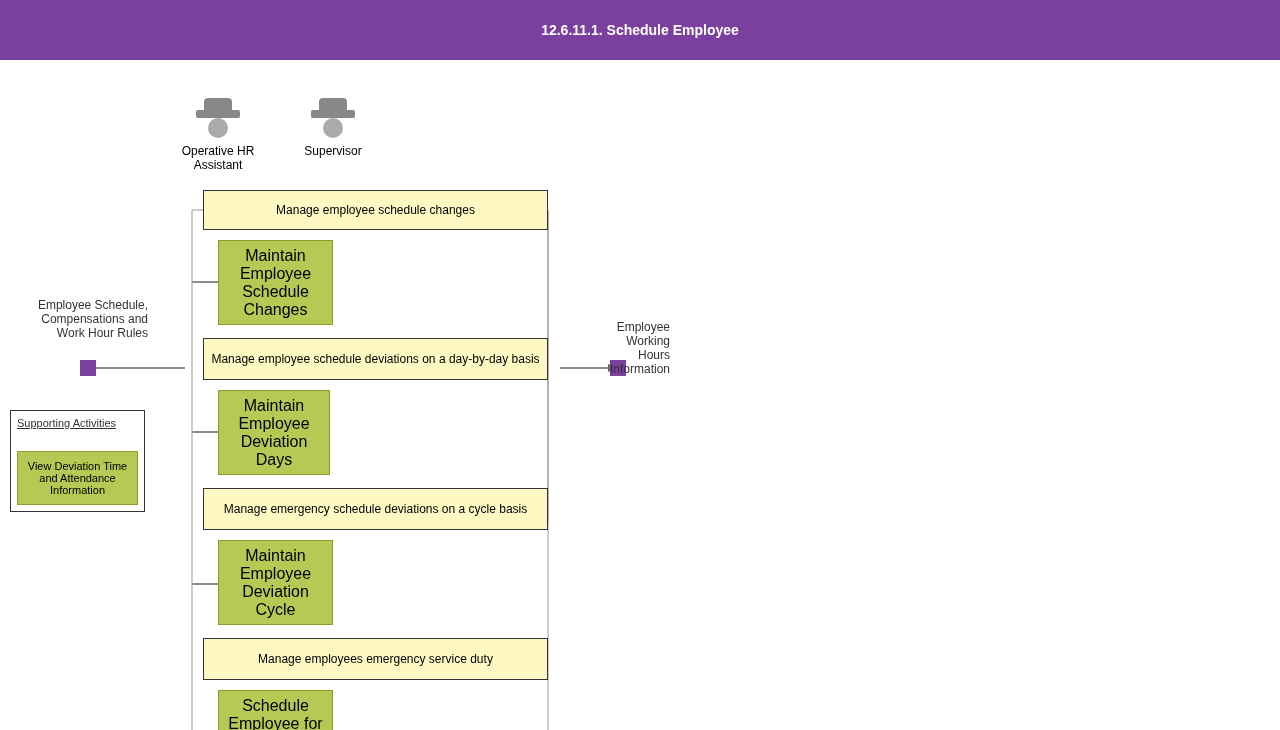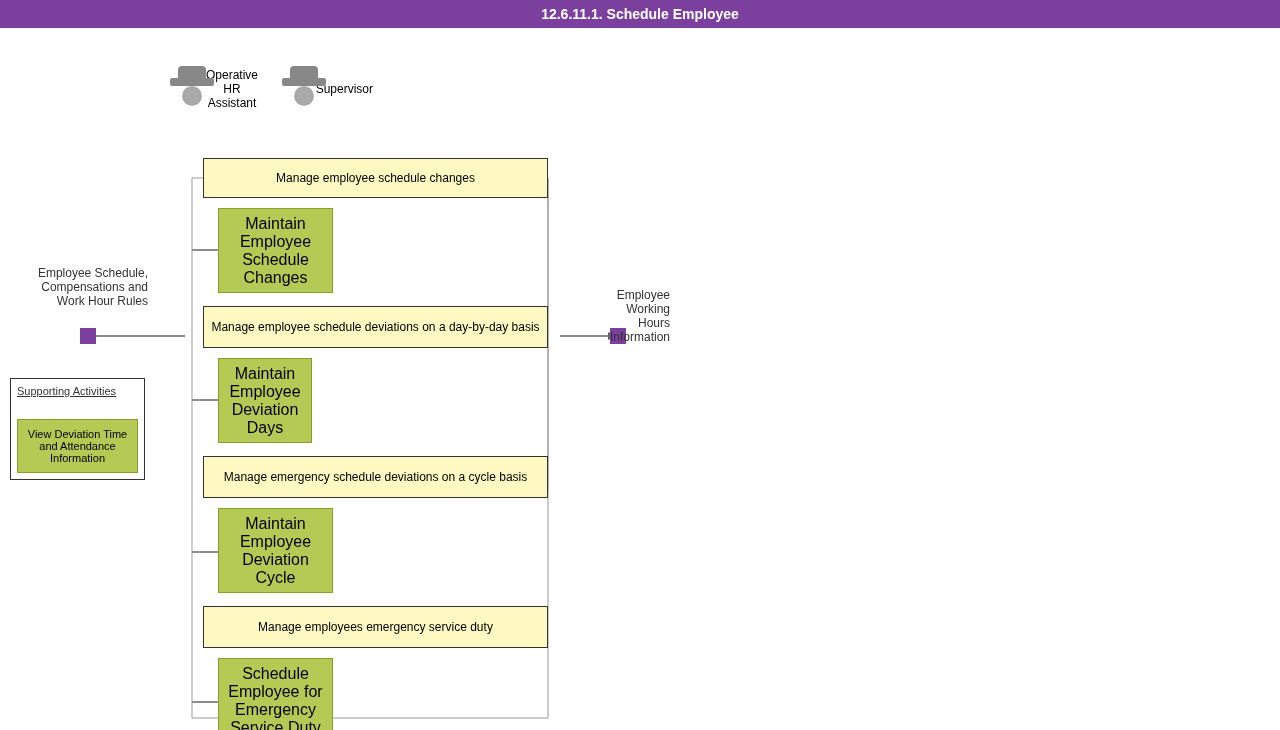--- a/index.html
+++ b/index.html
@@ -10,38 +10,38 @@
       height: 730px;
       overflow: hidden;
       position: relative;
     }
 
     
     #header {
       background: #7b3f9e;
       color: white;
       text-align: center;
-      padding: 6px 0;
+      padding: 22px 0;
       font-size: 14px;
       font-weight: bold;
       width: 100%;
     }
 
     
     #main {
       position: relative;
       width: 100%;
       height: calc(730px - 32px);
     }
 
     
     .actor {
       position: absolute;
       display: flex;
-      flex-direction: row;
+      flex-direction: column;
       align-items: center;
       font-size: 12px;
       text-align: center;
       width: 80px;
     }
 
     
     .hat-shape {
       position: relative;
       width: 44px;
@@ -218,21 +218,21 @@
   </div>
 
   <div class="activity-box" style="left:218px; top:180px; width:115px; height:85px;">
     <span>Maintain Employee Schedule Changes</span>
   </div>
 
   <div class="process-box" style="left:203px; top:278px; width:345px; height:42px;">
     <span>Manage employee schedule deviations on a day-by-day basis</span>
   </div>
 
-  <div class="activity-box" style="left:218px; top:330px; width:94px; height:85px;">
+  <div class="activity-box" style="left:218px; top:330px; width:112px; height:85px;">
     <span>Maintain Employee Deviation Days</span>
   </div>
 
   <div class="process-box" style="left:203px; top:428px; width:345px; height:42px;">
     <span>Manage emergency schedule deviations on a cycle basis</span>
   </div>
 
   <div class="activity-box" style="left:218px; top:480px; width:115px; height:85px;">
     <span>Maintain Employee Deviation Cycle</span>
   </div>

